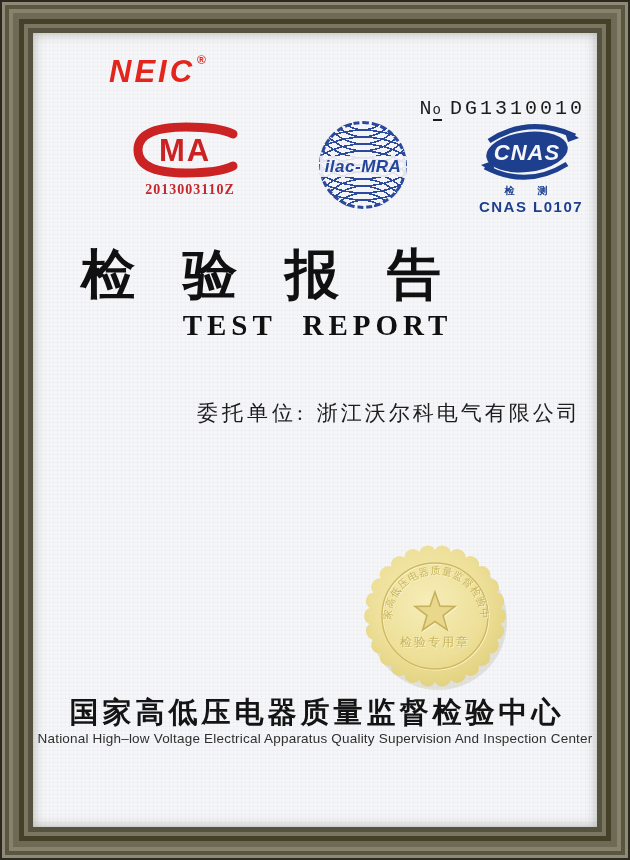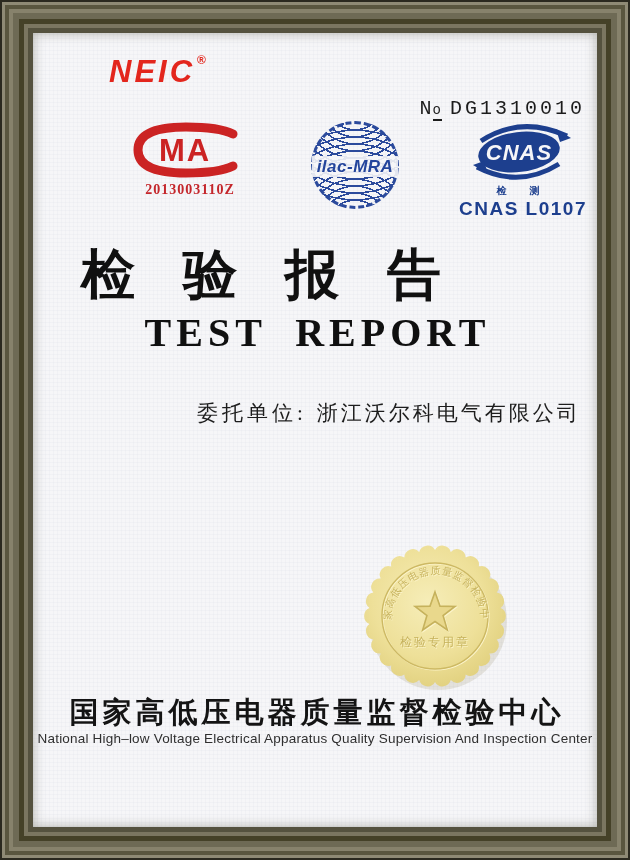--- a/index.html
+++ b/index.html
@@ -55,33 +55,33 @@
       repeating-radial-gradient(circle at 50% -28%, #2b4a9c 0 1.5px, transparent 1.5px 7px),
       repeating-radial-gradient(circle at 50% 128%, #2b4a9c 0 1.5px, transparent 1.5px 7px);
     border:3px dashed #2b4a9c;box-sizing:border-box;
   }
   .ilac-band{
     position:absolute;left:-2px;right:-2px;top:32px;height:21px;
     background:rgba(246,246,248,.9);display:flex;align-items:center;justify-content:center;
     color:#24459c;font-weight:bold;font-size:17px;letter-spacing:0.5px;font-style:italic;
   }
   .cnas-caption1{margin-top:1px;font-size:10px;color:#1d3f8e;letter-spacing:10px;white-space:pre;font-weight:bold;}
-  .cnas-caption2{font-size:19px;color:#1d3f8e;font-weight:bold;letter-spacing:1.5px;}
+  .cnas-caption2{font-size:15px;color:#1d3f8e;font-weight:bold;letter-spacing:1.5px;}
   .cal-caption{margin-top:2px;font-size:10.5px;font-weight:bold;color:#c4262b;white-space:nowrap;}
 
   
   .title-zh{
     position:absolute;left:0;right:0;top:206px;text-align:left;
     font-family:"Liberation Serif",serif;font-weight:bold;color:#101010;
     font-size:54px;letter-spacing:48px;padding-left:48px;white-space:nowrap;
   }
   .title-en{
     position:absolute;left:0;right:0;top:276px;text-align:center;
     font-family:"Liberation Serif",serif;font-weight:bold;color:#101010;
-    font-size:40px;letter-spacing:5px;word-spacing:14px;padding-left:5px;
+    font-size:29px;letter-spacing:5px;word-spacing:14px;padding-left:5px;
   }
 
   
   .fields{position:absolute;left:164px;top:366px;}
   .frow{margin-bottom:30px;font-family:"Liberation Serif",serif;font-size:21px;color:#1d1d1d;white-space:pre;}
   .flabel{letter-spacing:4px;}
   .fvalue{letter-spacing:3px;margin-left:10px;}
   .fvalue.mono{font-family:"Liberation Mono",monospace;font-size:20px;letter-spacing:2px;}
 
   

